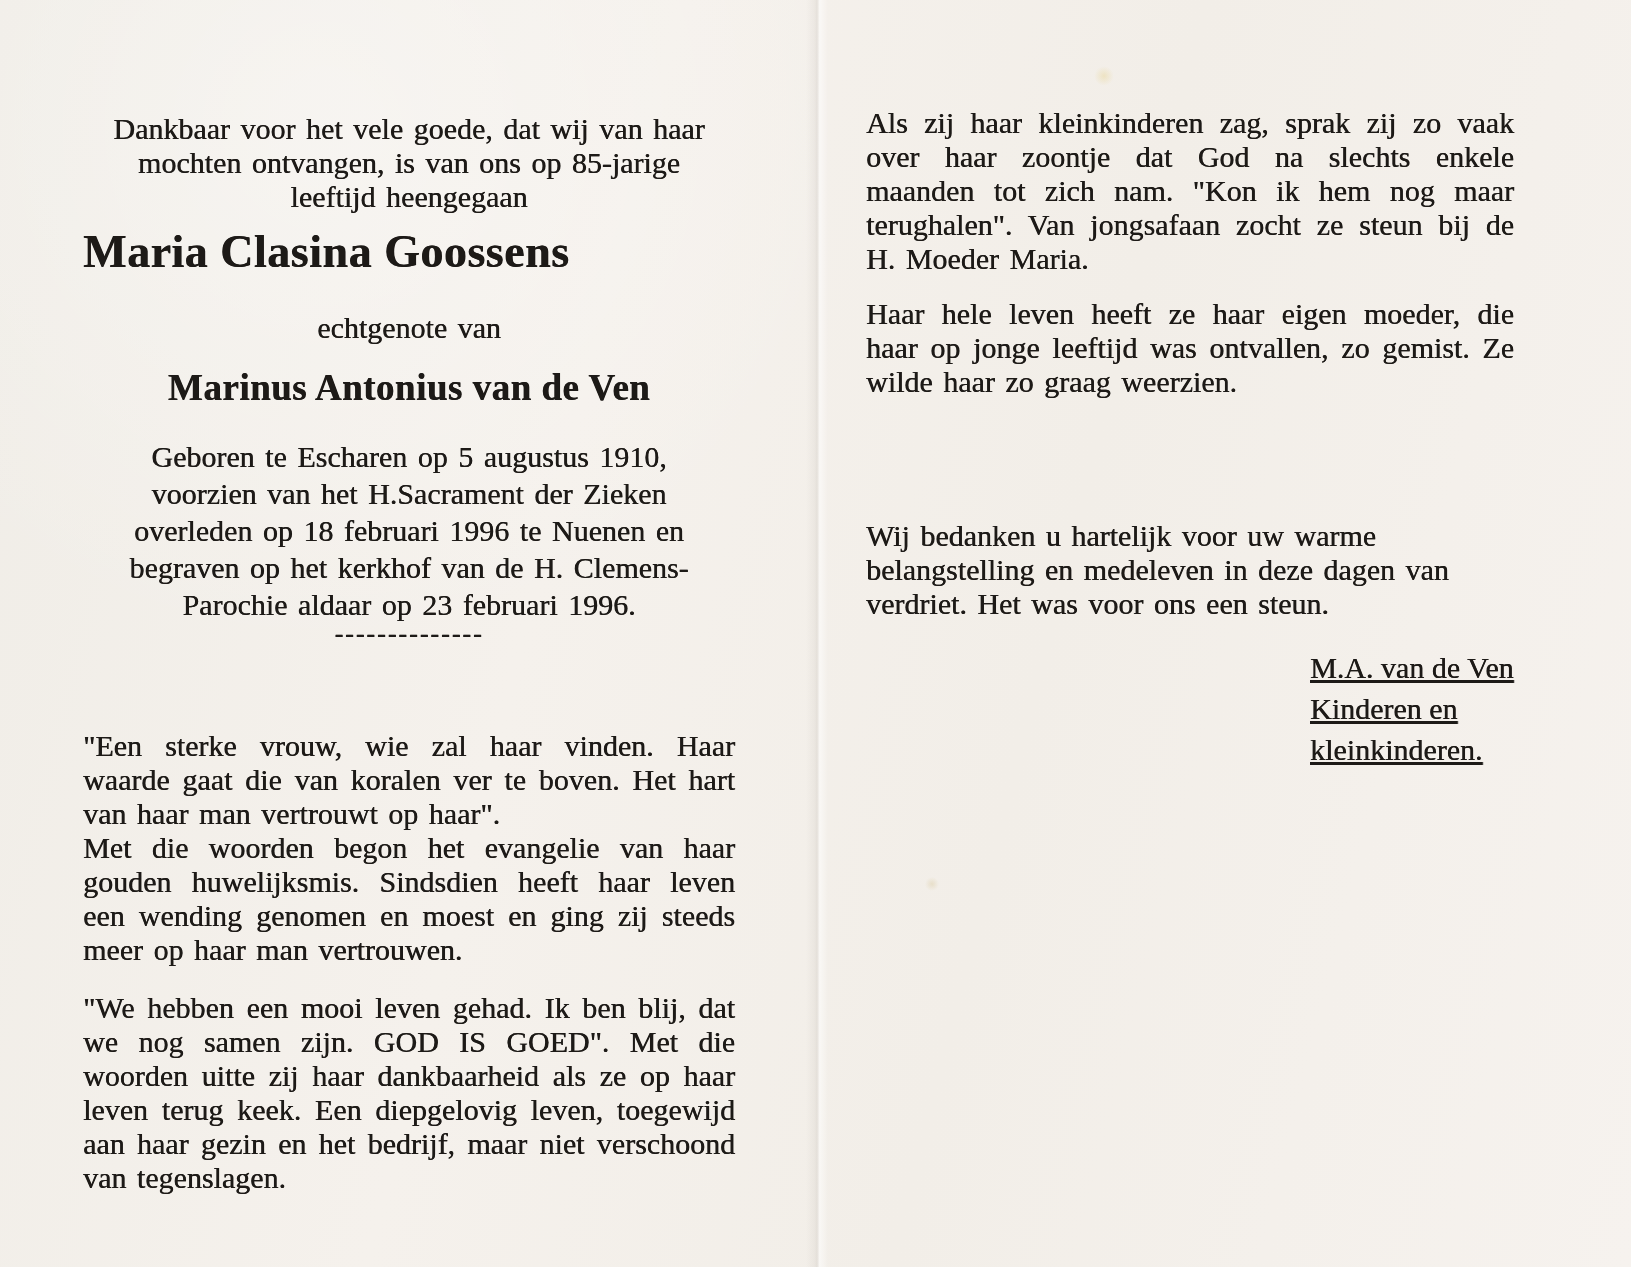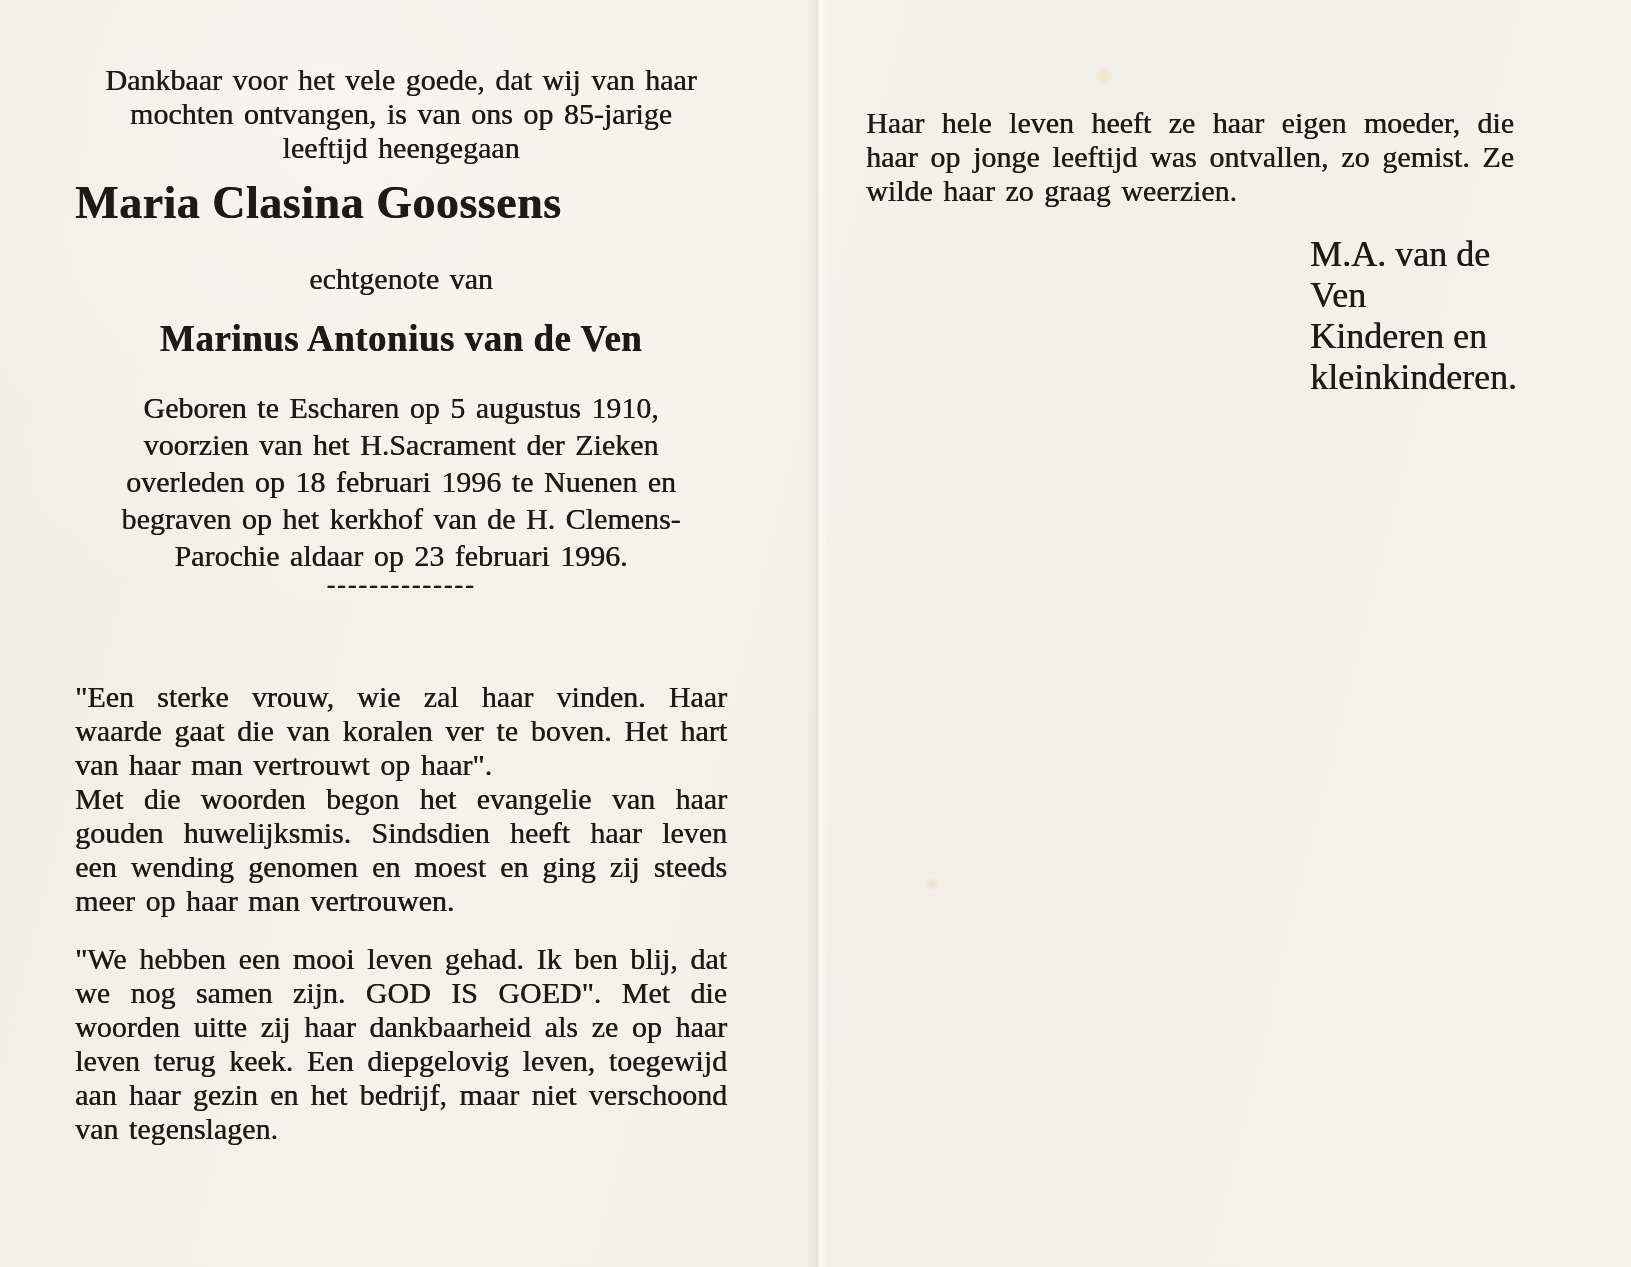--- a/index.html
+++ b/index.html
@@ -32,21 +32,21 @@
       rgba(120,110,100,0.07) 40%,
       rgba(120,110,100,0.12) 50%,
       rgba(255,255,255,0.55) 62%,
       rgba(0,0,0,0) 100%);
     pointer-events: none;
   }
   .page {
     position: absolute;
     top: 0;
   }
-  .page.left  { left: 75px;  width: 652px; padding-top: 63px; }
+  .page.left  { left: 83px;  width: 652px; padding-top: 112px; }
   .page.right { left: 866px; width: 648px; padding-top: 106px; }
 
   .txt {
     font-size: 30px;
     line-height: 34px;
     text-shadow: 0.4px 0 0 currentColor; 
     word-spacing: 3px;
     margin: 0;
   }
   .center  { text-align: center; }
@@ -84,23 +84,24 @@
     text-shadow: 0.5px 0 0 currentColor;
   }
   .left-body-1 { margin-top: 86px; }
   .left-body-2 { margin-top: 24px; }
 
   .page.right p.txt { margin-bottom: 21px; }
   .thanks-para { margin-top: 120px; }
   .signature {
     margin-left: 444px;
     margin-top: 26px;
-    font-size: 36px;
+    font-size: 30px;
     line-height: 41px;
     text-shadow: 0.4px 0 0 currentColor;
+    text-decoration: underline;
   }
 </style>
 </head>
 <body>
 
 <div class="card">
 
   <div class="fold"></div>
 
   <div class="page left">
@@ -122,25 +123,27 @@
 
     <div class="divider">--------------</div>
 
     <p class="txt justify preline left-body-1">"Een sterke vrouw, wie zal haar vinden. Haar waarde gaat die van koralen ver te boven. Het hart van haar man vertrouwt op haar".
 Met die woorden begon het evangelie van haar gouden huwelijksmis. Sindsdien heeft haar leven een wending genomen en moest en ging zij steeds meer op haar man vertrouwen.</p>
 
     <p class="txt justify left-body-2">"We hebben een mooi leven gehad. Ik ben blij, dat we nog samen zijn. GOD IS GOED". Met die woorden uitte zij haar dankbaarheid als ze op haar leven terug keek. Een diepgelovig leven, toegewijd aan haar gezin en het bedrijf, maar niet verschoond van tegenslagen.</p>
   </div>
 
   <div class="page right">
+    <p class="txt justify">Als zij haar kleinkinderen zag, sprak zij zo vaak over haar zoontje dat God na slechts enkele maanden tot zich nam. "Kon ik hem nog maar terughalen". Van jongsafaan zocht ze steun bij de H. Moeder Maria.</p>
 
     <p class="txt justify">Haar hele leven heeft ze haar eigen moeder, die haar op jonge leeftijd was ontvallen, zo gemist. Ze wilde haar zo graag weerzien.</p>
 
 
 
 
+    <p class="txt thanks-para">Wij bedanken u hartelijk voor uw warme belangstelling en medeleven in deze dagen van verdriet. Het was voor ons een steun.</p>
 
     <div class="signature preline">M.A. van de Ven
 Kinderen en
 kleinkinderen.</div>
   </div>
 
 </div>
 
 </body></html>

